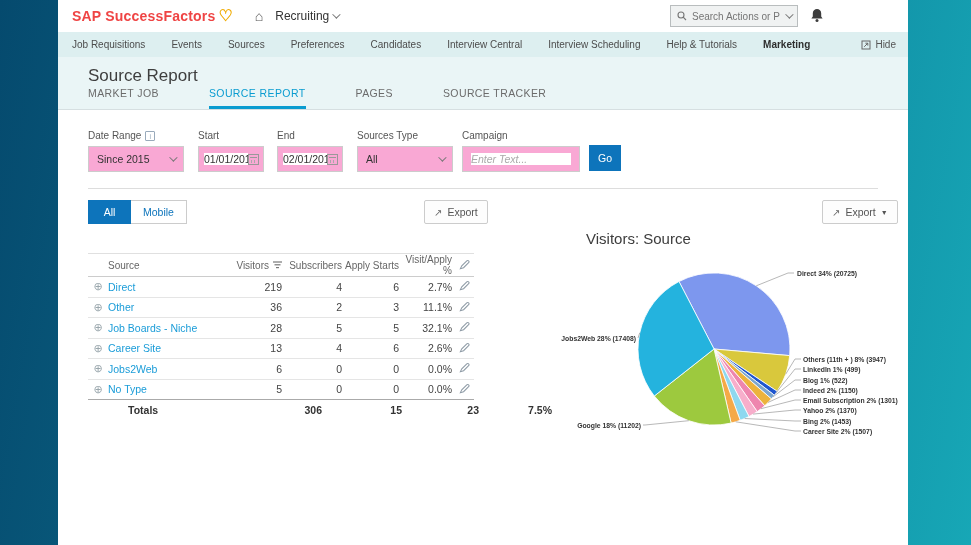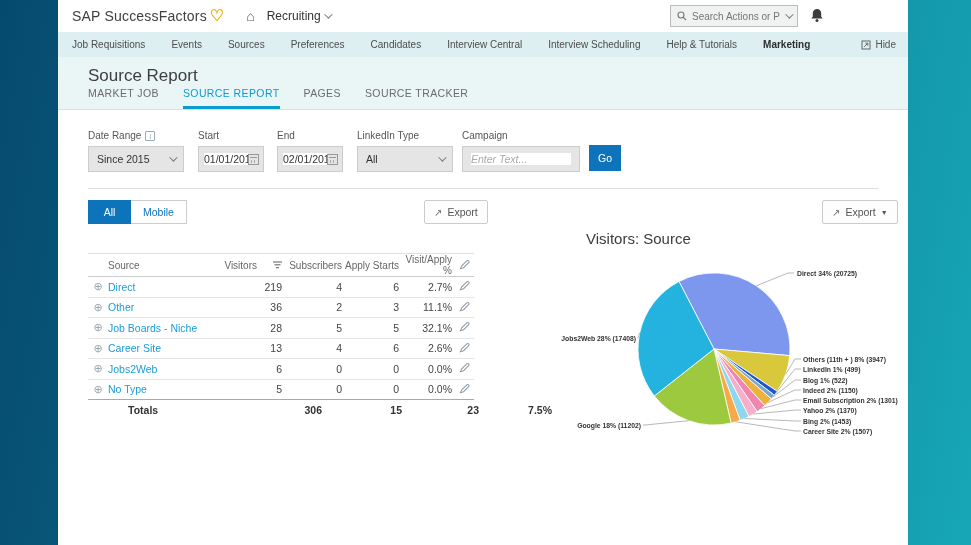--- a/index.html
+++ b/index.html
@@ -5,47 +5,47 @@
   * { margin:0; padding:0; box-sizing:border-box; }
   html,body { width:971px; height:545px; overflow:hidden;
     font-family:"Liberation Sans", sans-serif; }
   body { background:linear-gradient(100deg,#054a6e 0%,#0b6383 30%,#0f87a0 70%,#17a7b6 100%); position:relative; }
 
   .app { position:absolute; left:58px; top:0; width:850px; height:545px; background:#fff; }
 
   
   .topbar { position:absolute; left:0; top:0; right:0; height:32px; background:#fff; display:flex; align-items:center; }
   .logo { display:flex; align-items:center; margin-left:14px; white-space:nowrap; }
-  .logo .sap { color:#404040; font-weight:normal; font-size:14px; letter-spacing:.2px; }
+  .logo .sap { color:#ef4444; font-weight:bold; font-size:14px; letter-spacing:.2px; }
   .logo .heart { color:#f0ab00; font-size:16px; font-weight:bold; margin-left:3px; line-height:1; }
   .home-icon { margin-left:22px; font-size:14px; color:#555; }
   .module { margin-left:12px; font-size:12px; color:#333; display:flex; align-items:center; gap:3px; }
   .chev { display:inline-block; width:6px; height:6px; border-right:1.2px solid #777; border-bottom:1.2px solid #777; transform:rotate(45deg) translateY(-2px); }
   .searchbox { position:absolute; left:612px; top:5px; width:128px; height:22px; background:#f0f2f2; border:1px solid #b9bdbe; display:flex; align-items:center; padding:0 6px; gap:5px; }
   .searchbox input { flex:1; border:none; background:transparent; font-size:10px; color:#555; outline:none; width:80px; font-family:"Liberation Sans",sans-serif; }
   .bell { position:absolute; left:752px; top:8px; }
 
   
   .navbar { position:absolute; left:0; top:32px; right:0; height:25px; background:#ddeff0; display:flex; align-items:center; padding-left:14px; gap:26px; font-size:10px; color:#4c4c4c; }
   .nav-item { cursor:default; white-space:nowrap; }
   .nav-item.active { font-weight:bold; color:#2e2e2e; }
   .nav-hide { position:absolute; right:12px; top:0; height:25px; display:flex; align-items:center; gap:4px; font-size:10px; color:#555; }
 
   
   .titleband { position:absolute; left:0; top:57px; right:0; height:53px; background:#eaf5f6; border-bottom:1px solid #d6dfe1; }
   .page-title { position:absolute; left:30px; top:9px; font-size:17px; color:#3e3e3e; }
-  .tabs { position:absolute; left:30px; bottom:0; display:flex; gap:24px; }
+  .tabs { position:absolute; left:30px; bottom:0; display:flex; gap:50px; }
   .tab { font-size:10.5px; letter-spacing:.4px; color:#6b6b6b; padding-bottom:7px; border-bottom:3px solid transparent; }
   .tab.active { color:#0a9cd0; border-bottom-color:#0a9cd0; }
 
   
   .filters { position:absolute; left:0; top:110px; right:12px; height:78px; background:#fff; }
   .field { position:absolute; top:20px; }
   .field .flabel { font-size:10px; color:#555; margin-bottom:5px; display:flex; align-items:center; gap:4px; }
-  .fbox { height:26px; border:1px solid #ccc; background:#e5e5e5; display:flex; align-items:center; padding:0 8px; font-size:10.5px; color:#333; justify-content:space-between; }
+  .fbox { height:26px; border:1px solid #ccc; background:#f9a8d4; display:flex; align-items:center; padding:0 8px; font-size:10.5px; color:#333; justify-content:space-between; }
   .fbox input { border:none; outline:none; font-size:10.5px; color:#333; width:100%; font-family:"Liberation Sans",sans-serif; }
   .fbox input::placeholder { font-style:italic; color:#aaa; }
   .info-i { display:inline-block; width:10px; height:10px; border:1px solid #9ab; color:#9ab; font-size:7px; text-align:center; line-height:9px; border-radius:1px; }
   .cal { width:11px; height:11px; border:1px solid #999; position:relative; flex:none; }
   .cal::before { content:""; position:absolute; left:1px; right:1px; top:2px; height:1px; background:#999; }
   .cal::after { content:""; position:absolute; left:2px; top:5px; width:5px; height:3px; background:repeating-linear-gradient(90deg,#aaa 0 1px,transparent 1px 3px); }
   .go-btn { position:absolute; left:531px; top:35px; width:32px; height:26px; background:#0d74bb; color:#fff; font-size:10.5px; border:none; text-align:center; line-height:26px; }
   .divider { position:absolute; left:30px; right:30px; top:188px; border-top:1px solid #ddd; }
 
   
@@ -59,21 +59,21 @@
   .export-right { left:764px; }
 
   
   .datatable { position:absolute; left:30px; top:253px; width:386px; font-size:10.5px; color:#444; }
   .trow { display:grid; grid-template-columns:20px 110px 66px 60px 57px 53px 20px; align-items:center; height:20.5px; border-bottom:1px solid #e5e5e5; }
   .trow.thead { height:24px; border-top:1px solid #e0e0e0; border-bottom:1px solid #ccc; color:#666; font-size:10px; }
   .trow .num { text-align:right; padding-right:2px; }
   .trow .src a { color:#1a9cd8; text-decoration:none; }
   .expand { color:#9aa7ad; font-size:11px; text-align:center; }
   .wrench-cell { text-align:center; }
-  .thead .vis-h { display:flex; justify-content:flex-end; align-items:center; gap:16px; padding-right:2px; }
+  .thead .vis-h { display:flex; justify-content:flex-end; align-items:center; gap:4px; padding-right:2px; }
   .trow.totals { font-weight:bold; border-top:1px solid #aaa; border-bottom:none; color:#333; margin-top:-1px;gap:20px; }
 
   
   .chart-panel { position:absolute; left:494px; top:228px; width:350px; height:225px; }
   .chart-title { position:absolute; left:34px; top:2px; font-size:15px; color:#3c3c3c; }
   .chart-panel svg { position:absolute; left:0; top:0; overflow:visible; }
 </style>
 </head>
 <body>
 
@@ -159,21 +159,21 @@
       <div class="flabel">
           <span>End</span>
         </div>
       <div class="fbox" style="padding:0 5px;">
         <input type="text" style="width: 44px;" value="02/01/2016">
         <span class="cal"></span>
       </div>
     </div>
     <div class="field" style="left:299px; width:96px;">
       <div class="flabel">
-          <span>LinkedIn Type</span>
+          <span>Sources Type</span>
         </div>
       <div class="fbox">
         <span>All</span>
         <span class="chev"></span>
       </div>
     </div>
     <div class="field" style="left:404px; width:118px;">
       <div class="flabel">
           <span>Campaign</span>
         </div>

